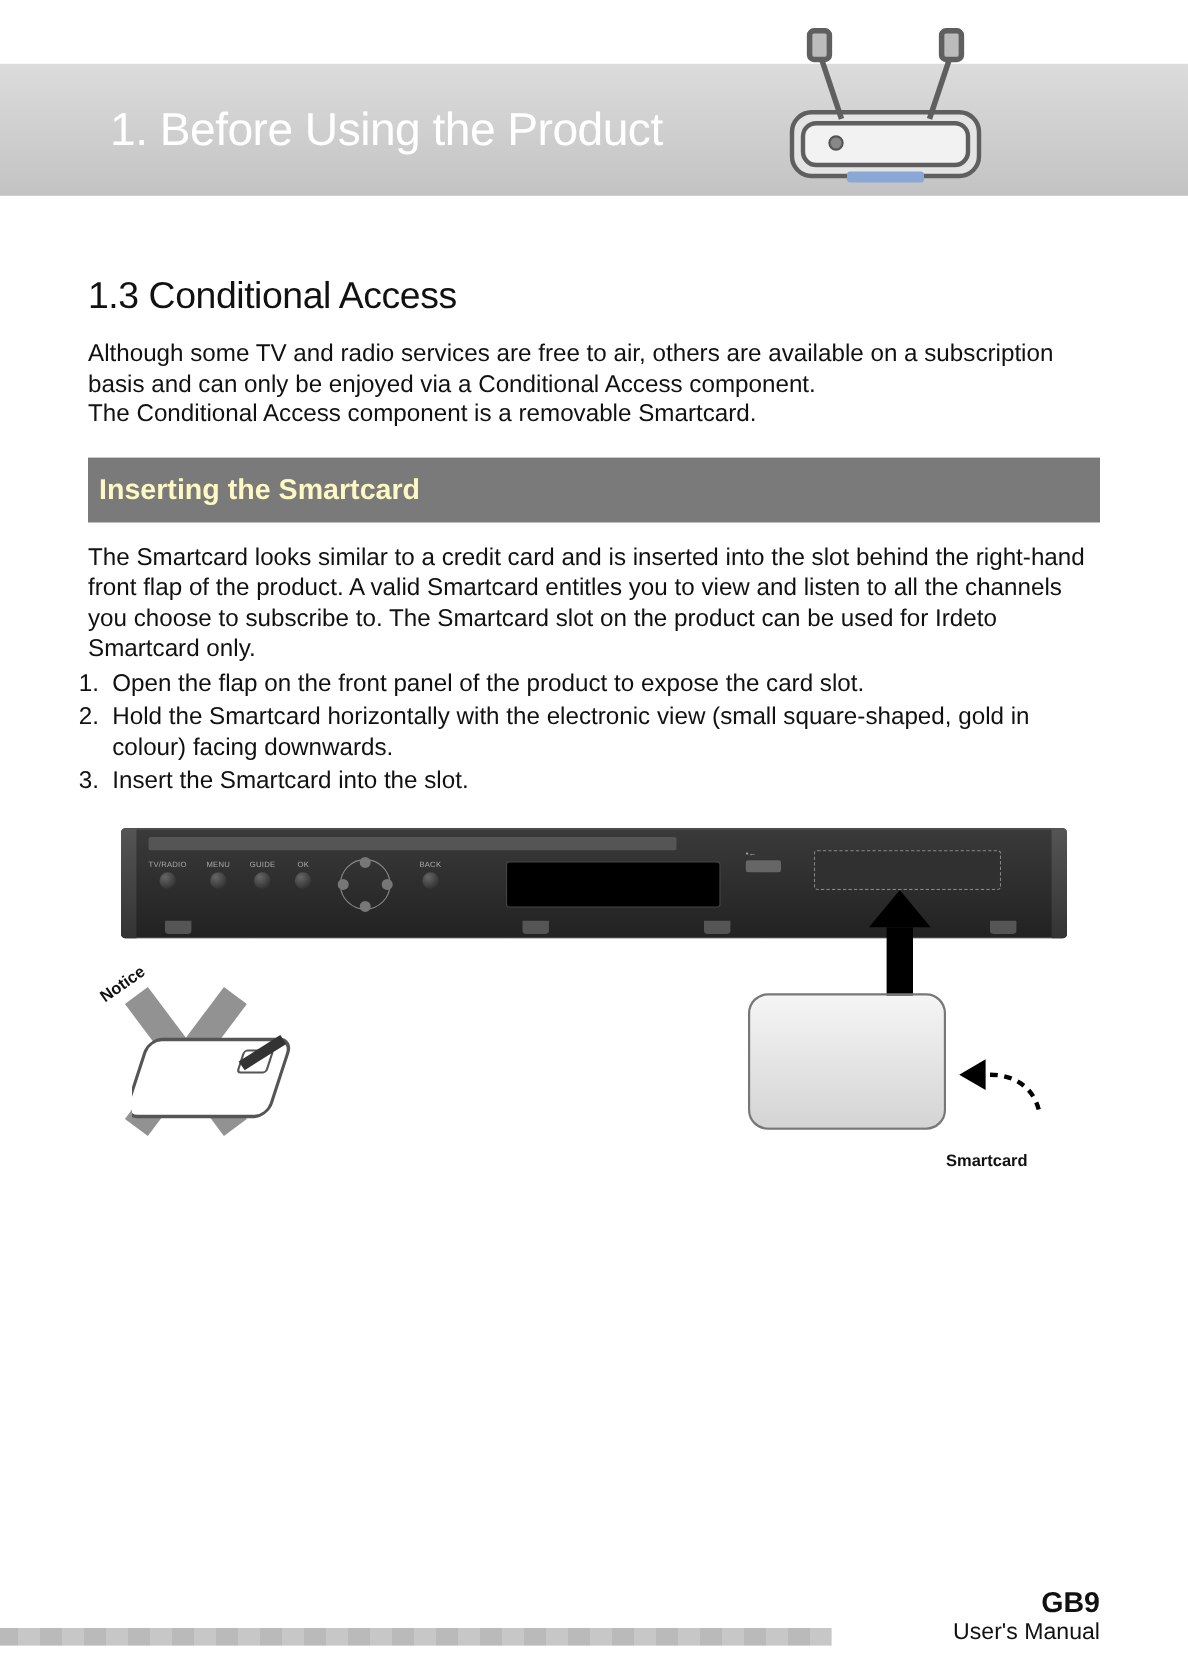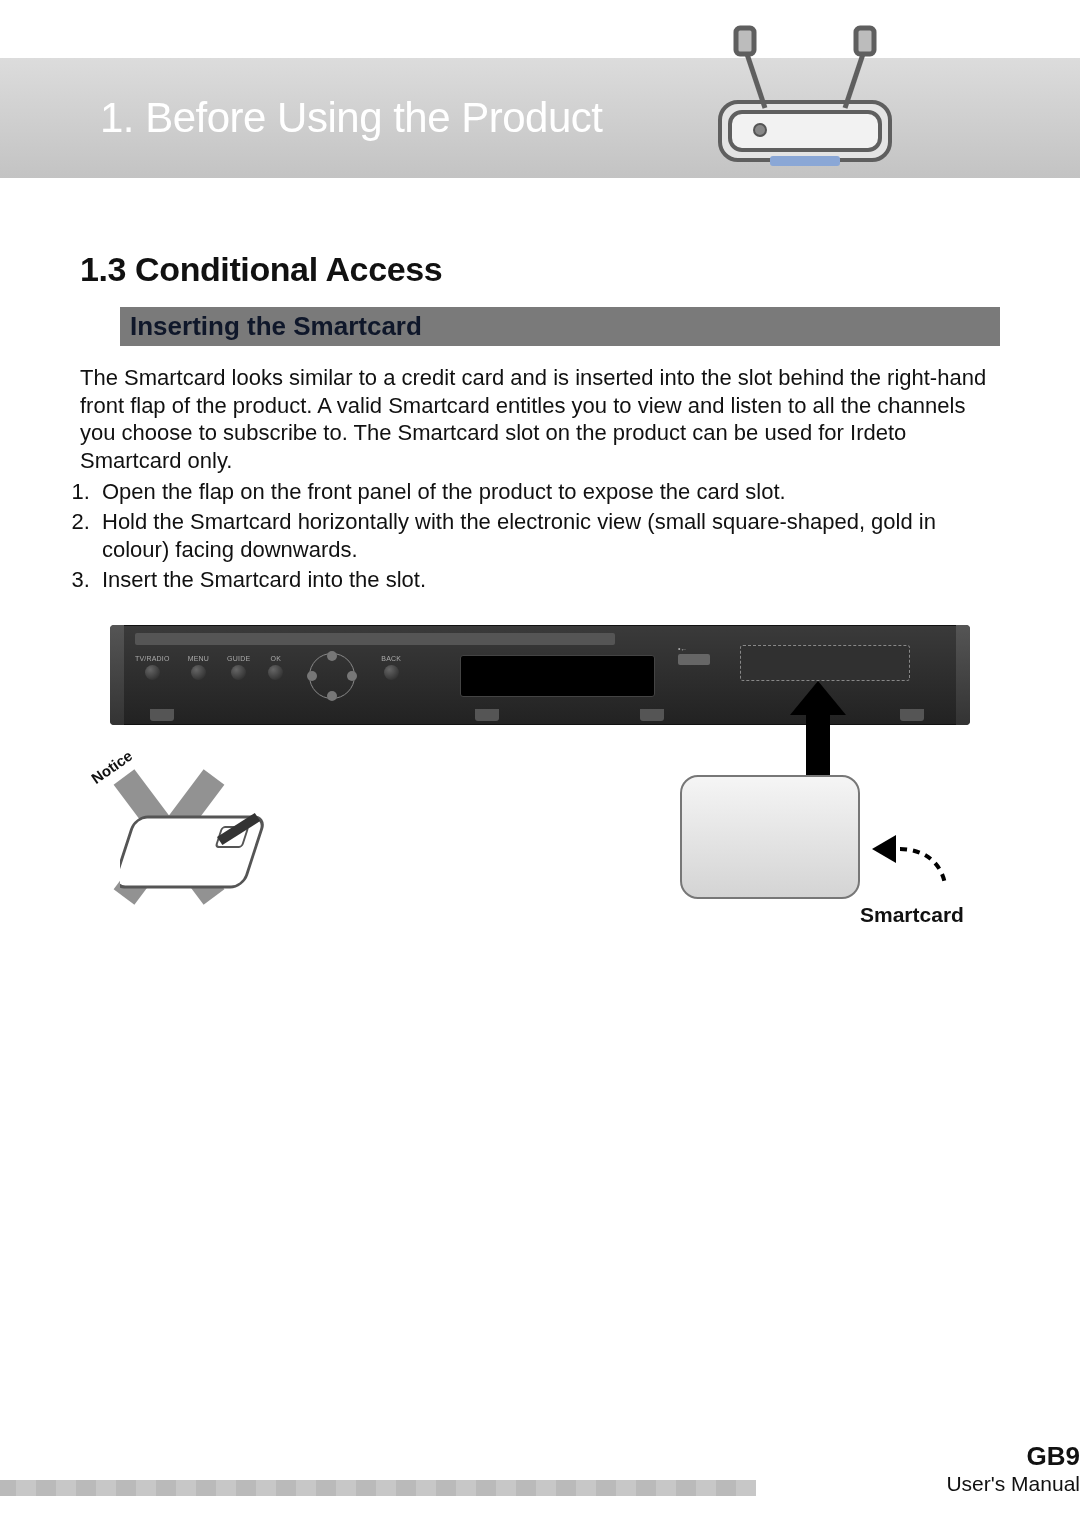--- a/index.html
+++ b/index.html
@@ -34,38 +34,37 @@
     height: 160px;
   }
   .content {
     position: absolute;
     top: 230px;
     left: 80px;
     right: 80px;
   }
   .section-heading {
     font-size: 34px;
-    font-weight: 700;
+    font-weight: 400;
     margin-top: 20px;
     margin-bottom: 18px;
     letter-spacing: -0.4px;
   }
   .intro-text {
     font-size: 22px;
     line-height: 1.25;
     margin-bottom: 26px;
   }
   .sub-band {
     background: #7a7a7a;
-    color: #0f172a;
+    color: #fef9c3;
     font-size: 26px;
     font-weight: 700;
-    padding: 4px 10px;
+    padding: 14px 10px;
     margin-bottom: 18px;
-    margin-left: 40px;
   }
   .body-text {
     font-size: 22px;
     line-height: 1.25;
     margin-bottom: 4px;
   }
   ol.steps {
     font-size: 22px;
     line-height: 1.28;
     margin-left: 16px;
@@ -130,26 +129,27 @@
   .smartcard {
     position:absolute; left:600px; top:150px;
     width:180px; height:124px; border:2px solid #777; border-radius:18px;
     background:linear-gradient(to bottom,#f5f5f5,#d4d4d4);
   }
   .sc-arrow { position:absolute; left:792px; top:210px;}
   .sc-arrow .head{ width:0;height:0;border-top:14px solid transparent;border-bottom:14px solid transparent;border-right:24px solid #000;}
   .sc-arrow .dashes{ position:absolute; left:24px; top:10px; width:60px; height:40px;}
   .sc-dashes path{ stroke:#000; stroke-width:4; stroke-dasharray:7 6; fill:none;}
   .smartcard-label{
-    position:absolute; left:780px; top:278px;
-    font-size:21px; font-weight:700;
+    position:absolute; left:780px; top:294px;
+    font-size:15px; font-weight:700;
   }
   .footer {
     position:absolute; left:0; right:0; bottom:18px;
     text-align:right;
+    padding-right:80px;
   }
   .footer .pno { font-size:26px; font-weight:700; }
   .footer .doc { font-size:21px; }
   .footer-stripe {
     position:absolute; left:-4px; bottom:0; width:760px; height:16px;
     background: repeating-linear-gradient(90deg,#bababa 0 20px,#c7c7c7 20px 40px);
   }
 </style>
 </head>
 <body>
@@ -172,20 +172,24 @@
       <line x1="135" y1="88" x2="155" y2="28"></line>
       <rect x="146" y="8" width="18" height="26" rx="4"></rect>
     </g>
   </svg>
 </div>
 
 <div class="content">
 
   <div class="section-heading">1.3 Conditional Access</div>
 
+  <div class="intro-text">
+    <span>Although some TV and radio services are free to air, others are available on a subscription basis and can only be enjoyed via a Conditional Access component.</span><br>
+    <span>The Conditional Access component is a removable Smartcard.</span>
+  </div>
 
   <div class="sub-band">Inserting the Smartcard</div>
 
   <div class="body-text">The Smartcard looks similar to a credit card and is inserted into the slot behind the right-hand front flap of the product. A valid Smartcard entitles you to view and listen to all the channels you choose to subscribe to. The Smartcard slot on the product can be used for Irdeto Smartcard only.</div>
 
   <ol class="steps">
     <li>Open the flap on the front panel of the product to expose the card slot.</li>
     <li>Hold the Smartcard horizontally with the electronic view (small square-shaped, gold in colour) facing downwards.</li>
     <li>Insert the Smartcard into the slot.</li>
   </ol>

